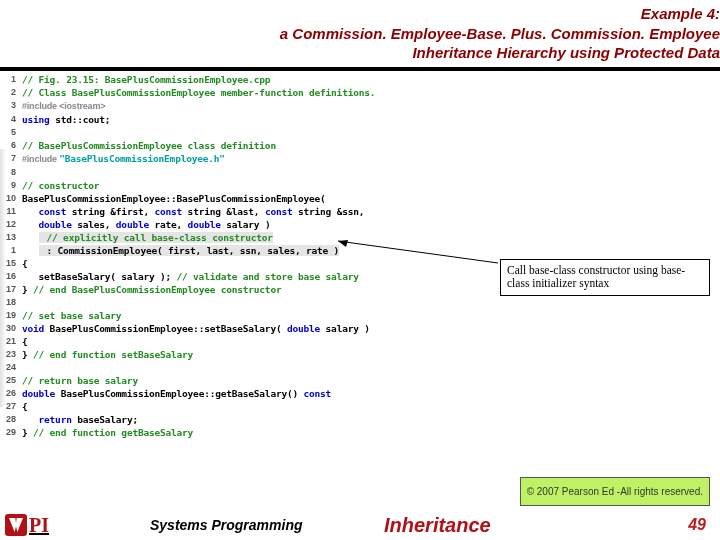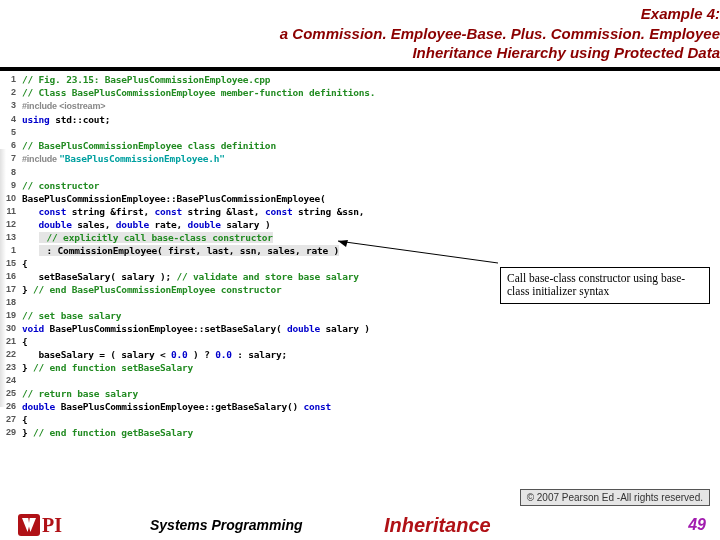--- a/index.html
+++ b/index.html
@@ -9,31 +9,31 @@
   .hr-bar { height: 4px; background: #000; margin: 2px 0 0; }
   .code-area { padding: 2px 0 0 4px; position: relative; }
   .code-line { display: flex; font-family: Verdana, Arial, sans-serif; font-size: 9px; line-height: 13px; }
   .ln { width: 18px; text-align: right; color: #555; font-weight: bold; padding-right: 6px; flex-shrink: 0; }
   .code { white-space: pre; font-family: 'Lucida Console', Monaco, monospace; font-size: 9.5px; font-weight: bold; letter-spacing: -0.2px; }
   .cmt { color: #228b22; }
   .kw { color: #0000cc; }
   .inc { color: #888; font-family: Verdana, Arial, sans-serif; font-size: 9px; }
   .str { color: #00a0a0; }
   .hl { background: #e5e5e5; padding-left: 8px; }
-  .callout { position: absolute; right: 10px; top: 196px; width: 210px; border: 1px solid #000; background: #fff; padding: 4px 6px; font-size: 11.5px; font-family: 'Times New Roman', serif; line-height: 1.2; }
+  .callout { position: absolute; right: 10px; top: 188px; width: 210px; border: 1px solid #000; background: #fff; padding: 4px 6px; font-size: 11.5px; font-family: 'Times New Roman', serif; line-height: 1.2; }
   .arrow-svg { position: absolute; top: 166px; left: 338px; width: 170px; height: 30px; pointer-events: none; }
-  .copyright { position: absolute; right: 10px; bottom: 34px; border: 1px solid #555; padding: 2px 6px; font-size: 10px; color: #333; font-family: Arial, sans-serif; background: #e5e5e5; }
+  .copyright { position: absolute; right: 10px; bottom: 34px; border: 1px solid #555; padding: 8px 6px; font-size: 10px; color: #333; font-family: Arial, sans-serif; background: #bef264; }
   .footer { position: absolute; bottom: 0; left: 0; right: 0; height: 30px; display: flex; align-items: center; }
-  .logo { display: flex; align-items: center; margin-left: 18px; }
+  .logo { display: flex; align-items: center; margin-left: 5px; text-decoration: underline; }
   .logo-badge { width: 22px; height: 22px; background: #b01116; border-radius: 3px; position: relative; margin-right: 2px; }
   .logo-badge::after { content: ""; position: absolute; left: 4px; top: 4px; width: 14px; height: 14px; background: #fff; clip-path: polygon(0 0, 45% 0, 50% 35%, 55% 0, 100% 0, 60% 100%, 50% 60%, 40% 100%); }
   .logo-text { font-family: 'Times New Roman', serif; font-weight: bold; font-size: 20px; color: #b01116; letter-spacing: 0; }
   .foot-left-label { position: absolute; left: 150px; font-family: Verdana, Arial, sans-serif; font-weight: bold; font-size: 14px; font-style: italic; }
   .foot-mid-label { position: absolute; left: 384px; font-family: Verdana, Arial, sans-serif; font-weight: bold; font-size: 20px; font-style: italic; color: #b01116; }
-  .page-num { position: absolute; right: 14px; font-family: Verdana, Arial, sans-serif; font-weight: bold; font-size: 16px; color: #a21caf; font-style: italic; }
+  .page-num { position: absolute; right: 14px; font-family: Verdana, Arial, sans-serif; font-weight: bold; font-size: 16px; color: #b91c1c; font-style: italic; }
   .shadow-edge { position: absolute; left: 0; top: 78px; bottom: 32px; width: 6px; background: linear-gradient(90deg, rgba(0,0,0,0.12), transparent); }
 </style>
 </head>
 <body>
 
 <div class="header">
   <div class="title-line">Example 4:</div>
   <div class="title-line">a Commission. Employee-Base. Plus. Commission. Employee</div>
   <div class="title-line">Inheritance Hierarchy using Protected Data</div>
 </div>
@@ -120,42 +120,42 @@
       </div>
       <div class="code-line">
         <span class="ln">30</span>
         <span class="code"><span class="kw">void </span><span>BasePlusCommissionEmployee::setBaseSalary( </span><span class="kw">double </span><span>salary )</span></span>
       </div>
       <div class="code-line">
         <span class="ln">21</span>
         <span class="code"><span>{</span></span>
       </div>
       <div class="code-line">
-        <span class="ln">22</span>
-        <span class="code"><span>   baseSalary = ( salary &lt; </span><span class="kw">0.0</span><span> ) ? </span><span class="kw">0.0</span><span> : salary;</span></span>
-      </div>
-      <div class="code-line">
         <span class="ln">23</span>
         <span class="code"><span>} </span><span class="cmt">// end function setBaseSalary</span></span>
       </div>
       <div class="code-line">
         <span class="ln">24</span>
         <span class="code"><span></span></span>
       </div>
       <div class="code-line">
         <span class="ln">25</span>
         <span class="code"><span class="cmt">// return base salary</span></span>
       </div>
       <div class="code-line">
         <span class="ln">26</span>
         <span class="code"><span class="kw">double </span><span>BasePlusCommissionEmployee::getBaseSalary() </span><span class="kw">const</span></span>
       </div>
       <div class="code-line">
         <span class="ln">27</span>
         <span class="code"><span>{</span></span>
+      </div>
+      <div class="code-line">
+        <span class="ln">28</span>
+        <span class="code"><span>   </span><span class="kw">return </span><span>baseSalary;</span></span>
       </div>
       <div class="code-line">
         <span class="ln">29</span>
         <span class="code"><span>} </span><span class="cmt">// end function getBaseSalary</span></span>
       </div>
     </div>
 
   <svg class="arrow-svg">
     <line x1="0" y1="4" x2="160" y2="26" stroke="#000" stroke-width="1"></line>
     <polygon points="0,4 10,3 8,10" fill="#000"></polygon>

